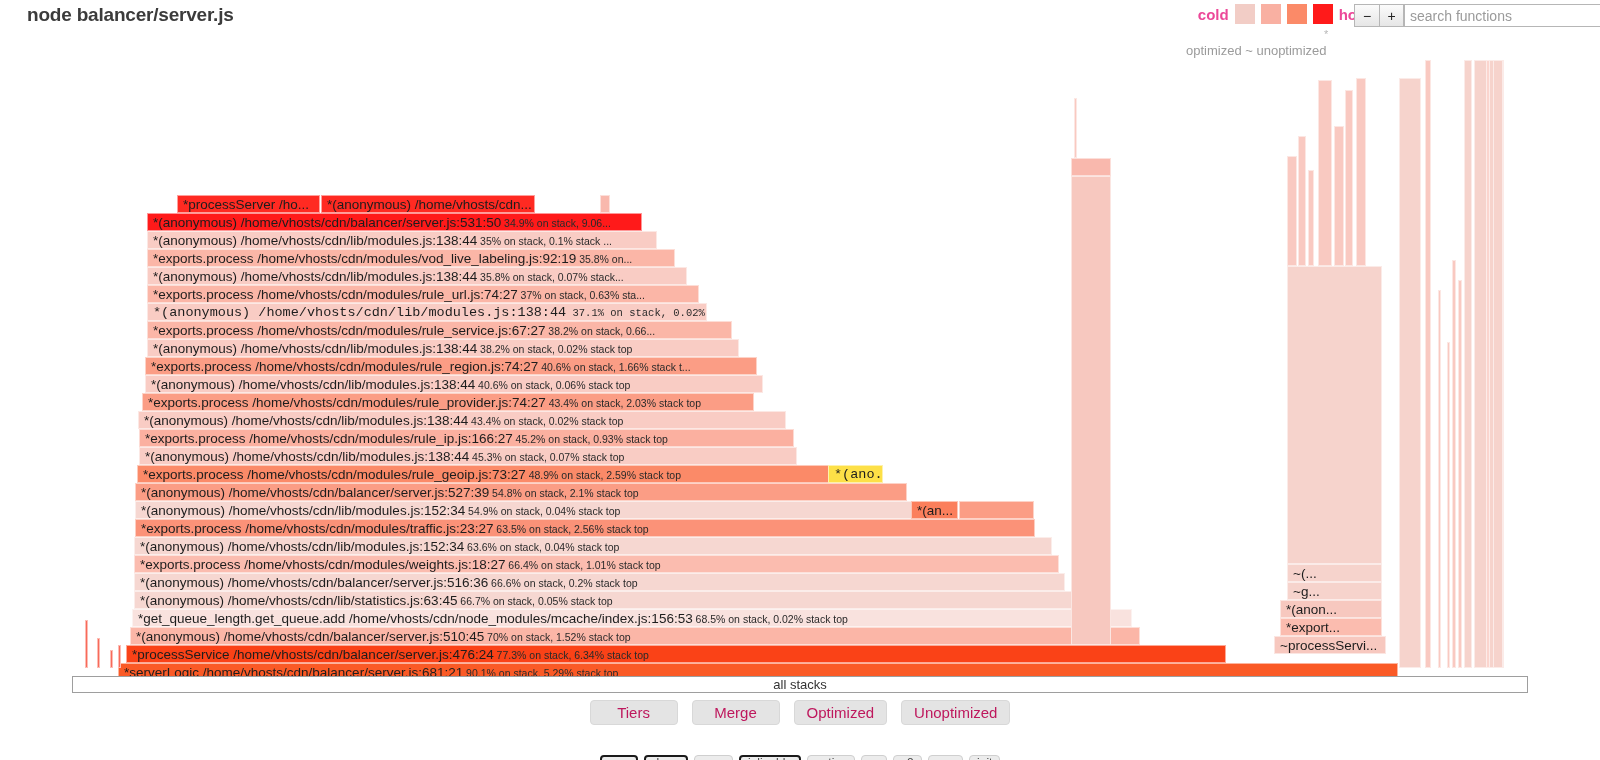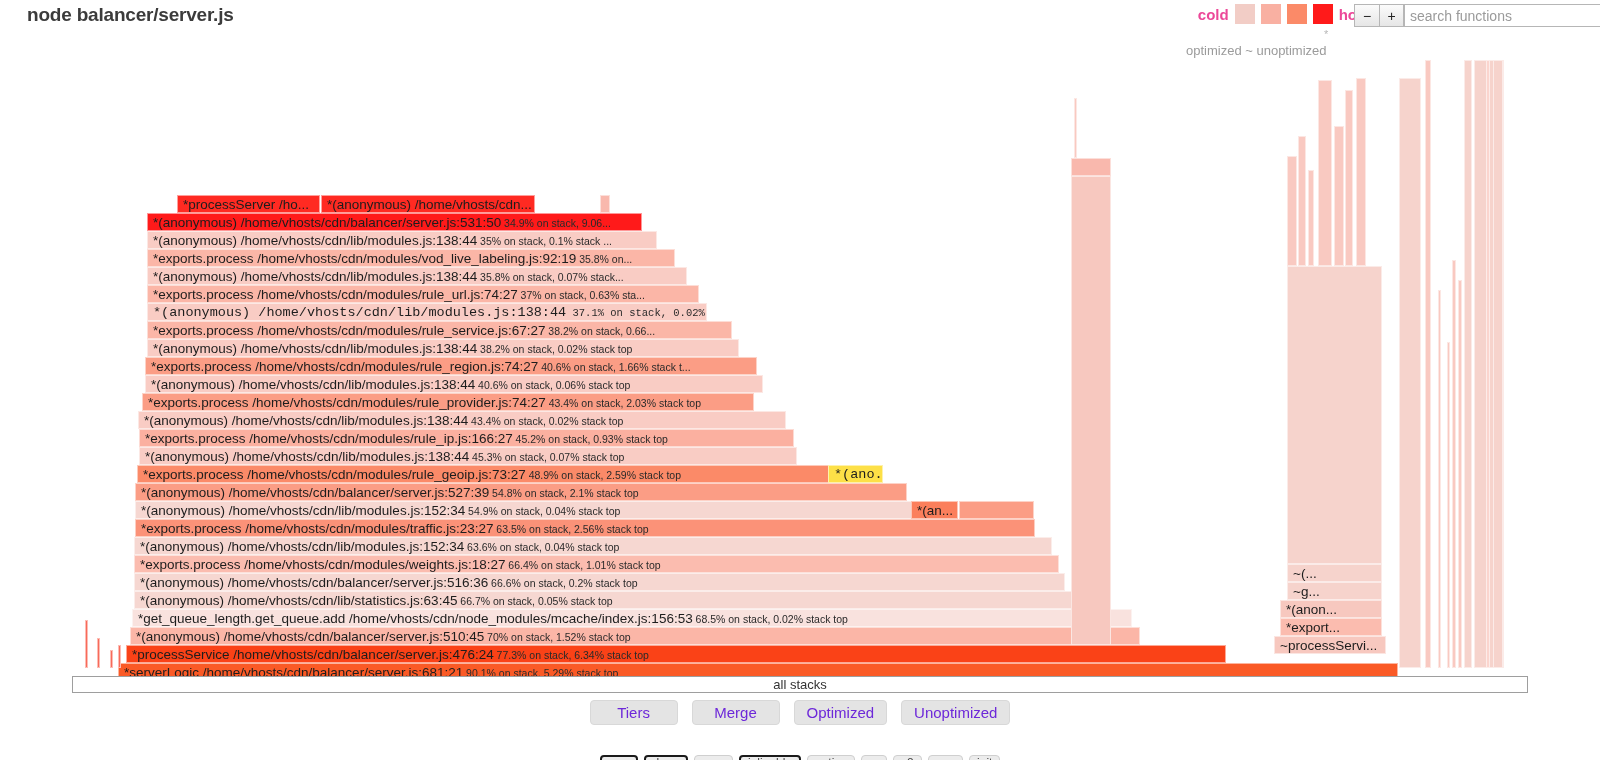--- a/index.html
+++ b/index.html
@@ -34,21 +34,21 @@
   .fr .pc{font-size:10.5px;color:#2a2a2a;}
 
   
   #allstacks{position:absolute;left:72px;top:676px;width:1456px;height:17px;
       border:1px solid #9e9e9e;background:#fff;text-align:center;font-size:13px;
       line-height:16px;color:#333;box-sizing:border-box;}
 
   
   #btnrow{position:absolute;left:0;top:700px;width:1600px;display:flex;justify-content:center;gap:14px;}
   #btnrow button{min-width:88px;height:25px;border:1px solid #d8d8d8;border-radius:4px;background:#e4e4e4;
-      font-size:15px;color:#6d28d9;cursor:pointer;font-family:"Liberation Sans",sans-serif;padding:0 12px;}
+      font-size:15px;color:#be185d;cursor:pointer;font-family:"Liberation Sans",sans-serif;padding:0 12px;}
 
   #pillrow{position:absolute;left:0;top:731px;width:1600px;display:flex;justify-content:center;gap:6px;}
   .pill{height:17px;border:1px solid #cfcfcf;border-radius:4px;background:#ececec;font-size:12px;
         line-height:15px;color:#444;padding:0 7px;cursor:pointer;box-sizing:border-box;margin-top:24px;}
   .pill.on{border:2px solid #1a1a1a;line-height:13px;background:#ececec;}
 </style>
 </head>
 <body>
 
 <div id="title">node balancer/server.js</div>

